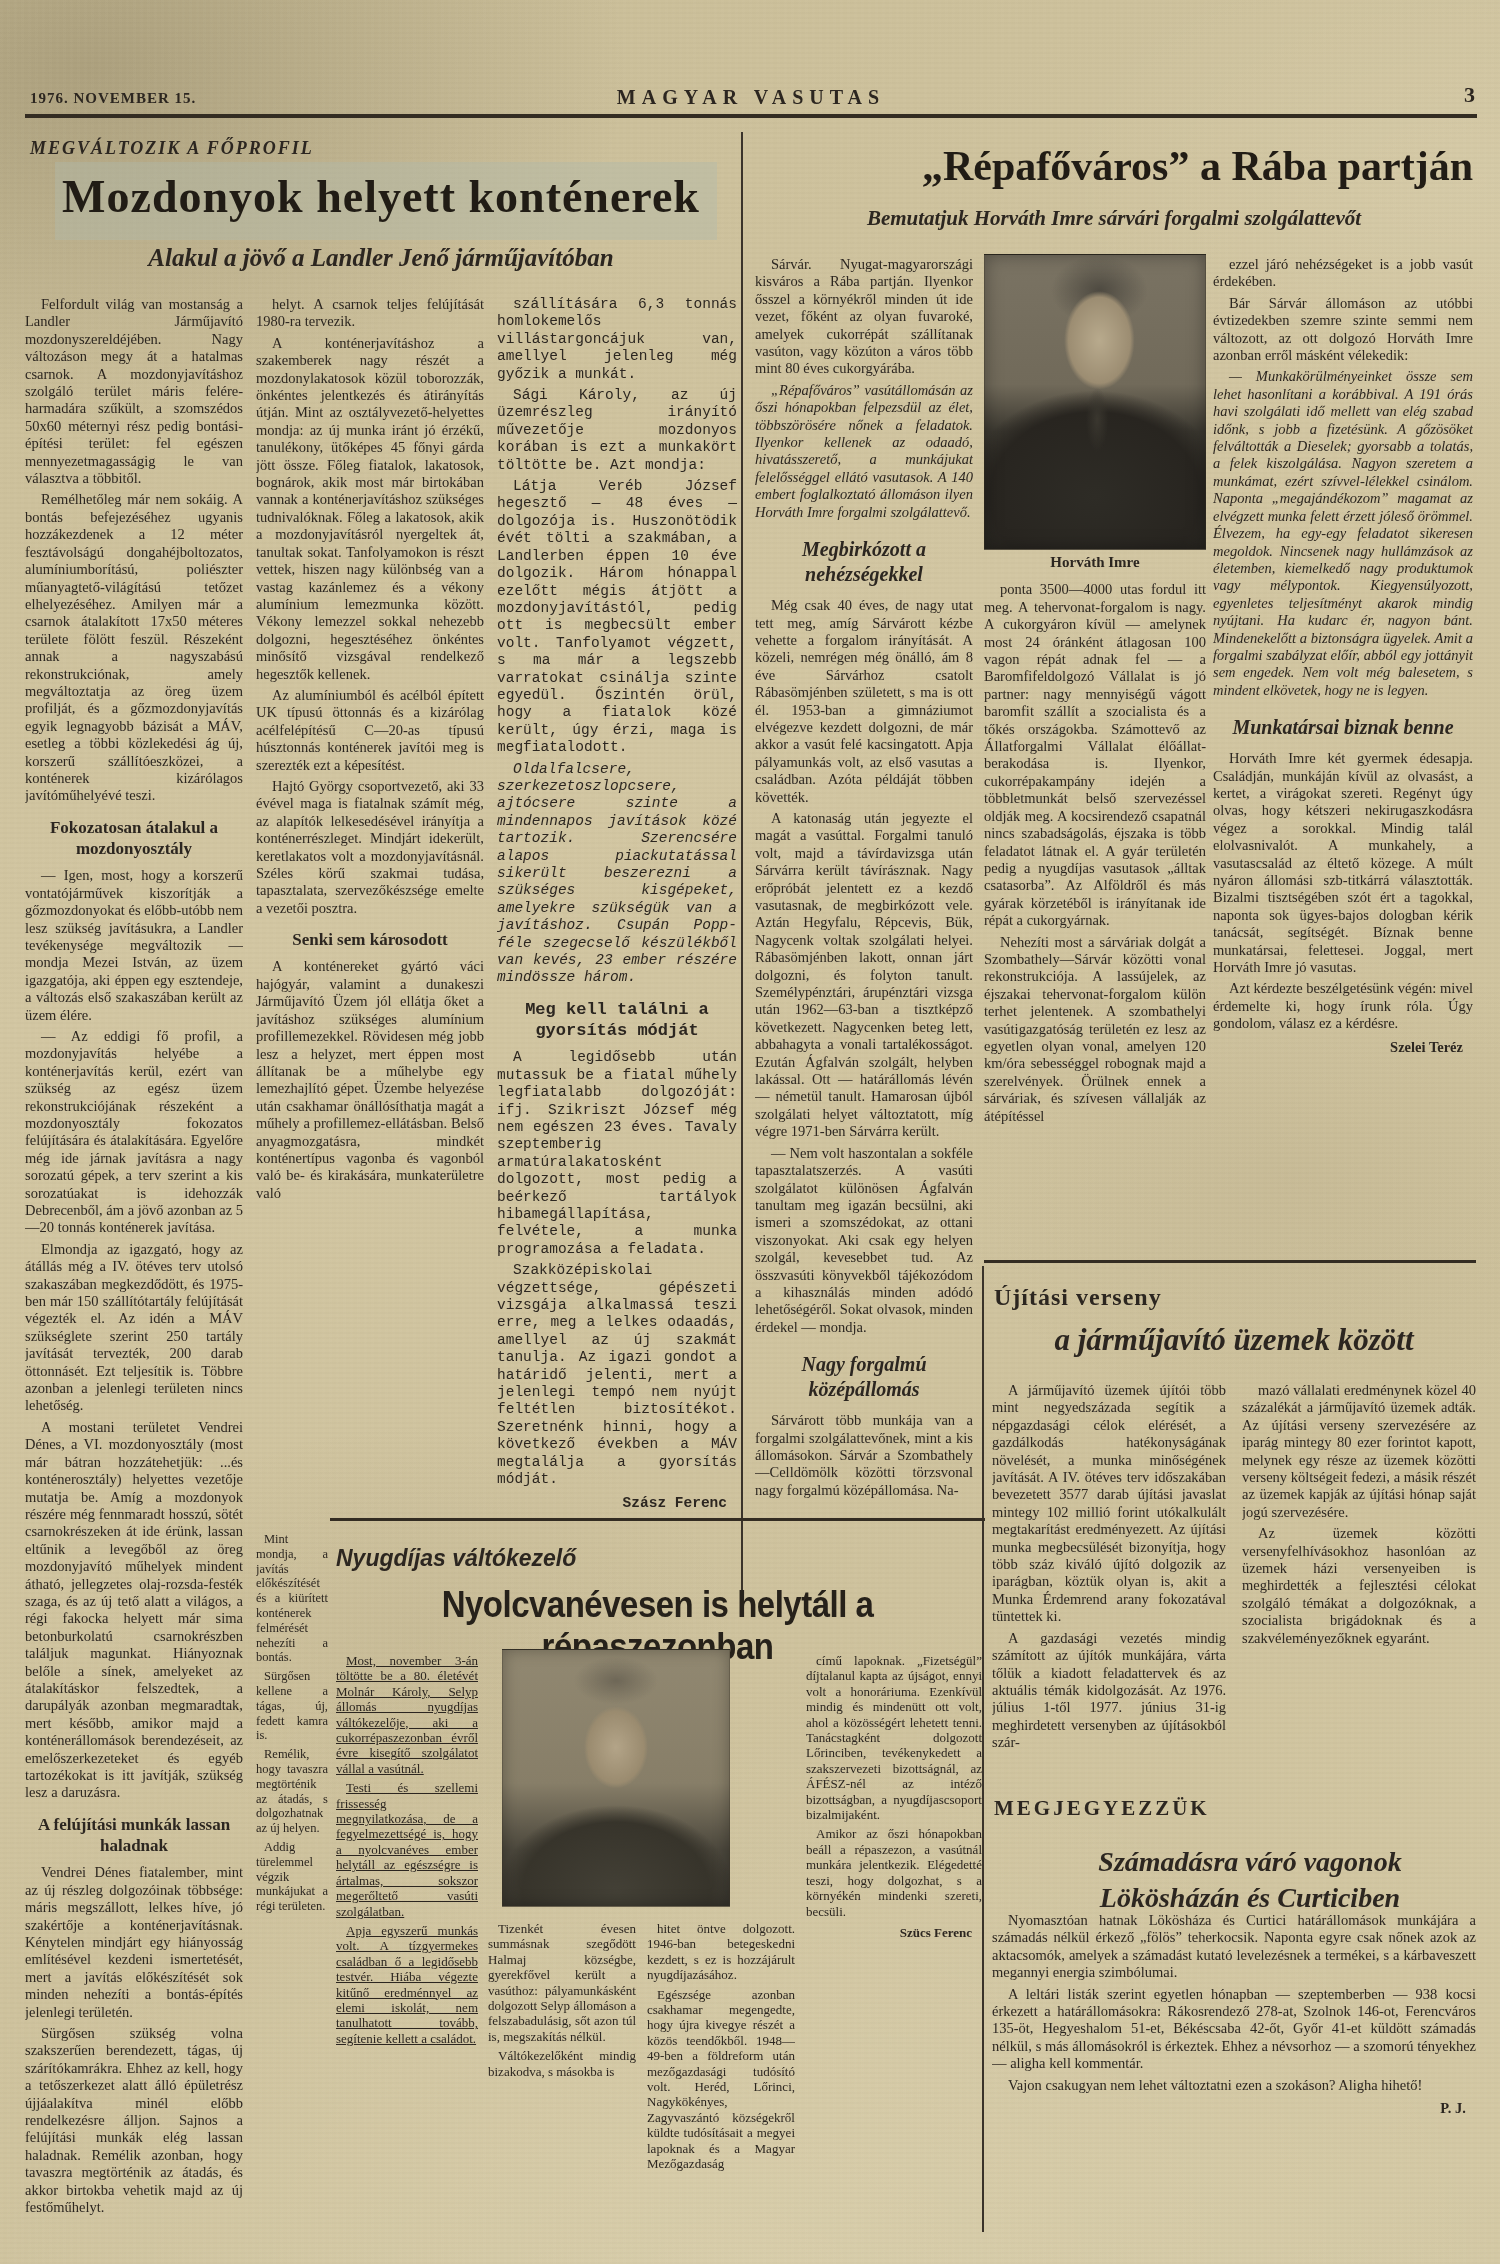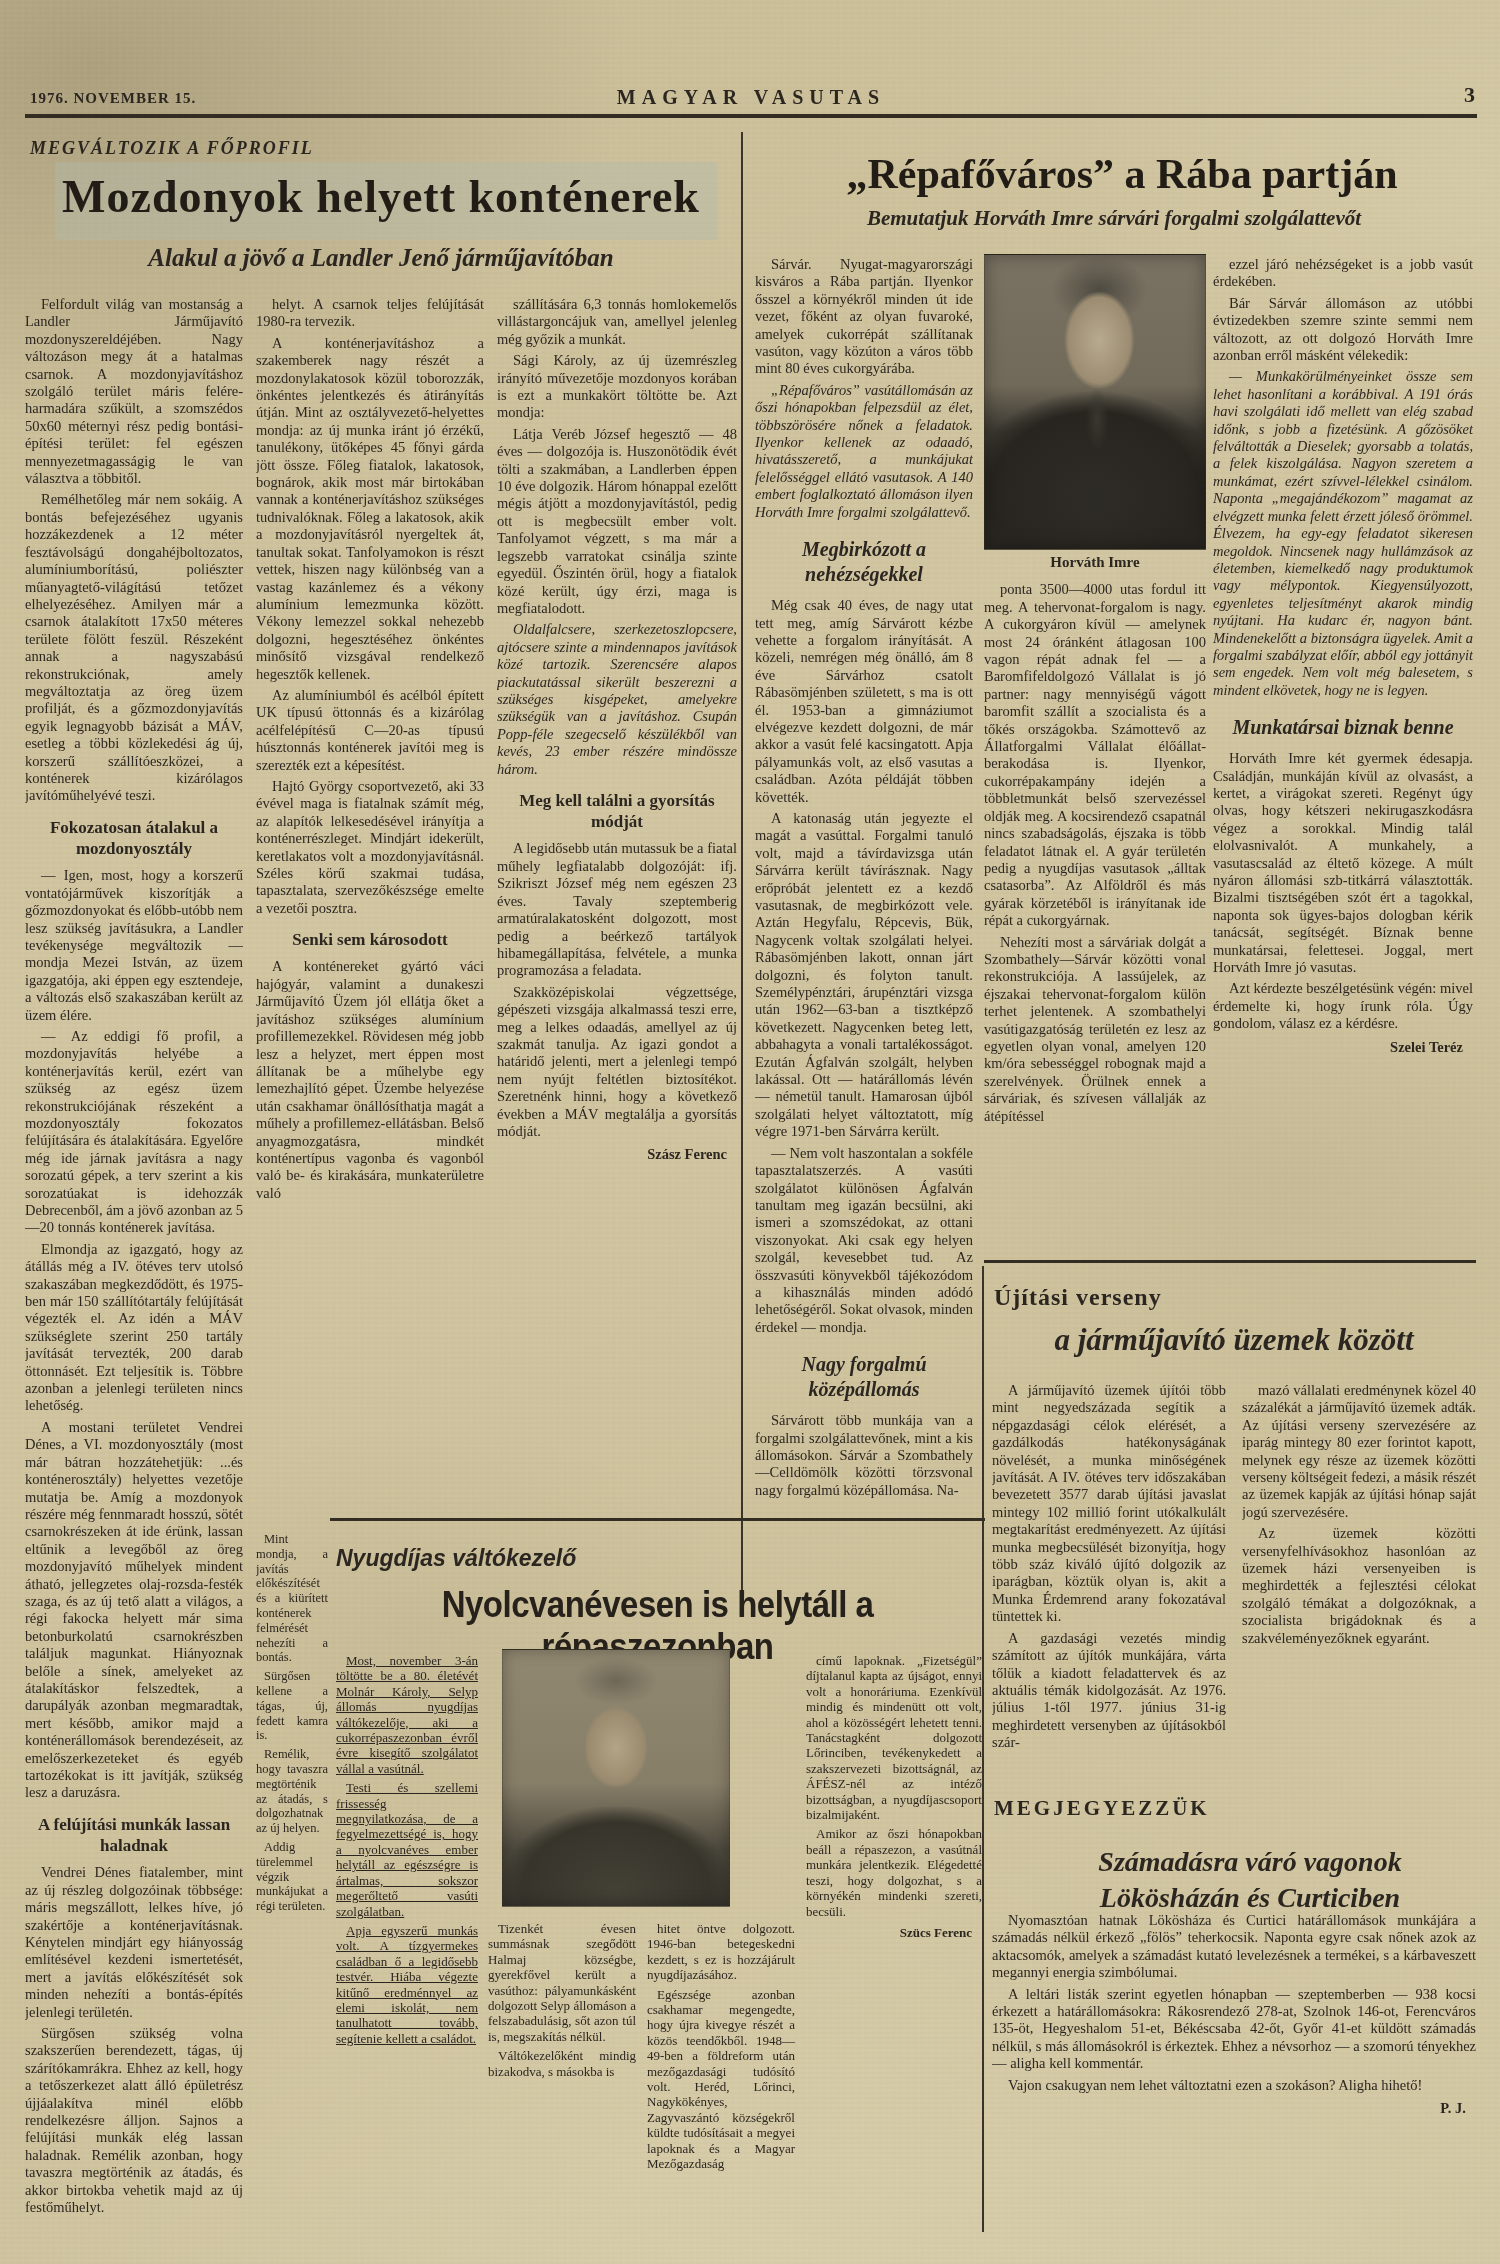--- a/index.html
+++ b/index.html
@@ -49,21 +49,21 @@
   .para{margin:4px 0 4px 0;text-indent:16px;}
   .para.it{font-style:italic;}
   .colsub{font-weight:bold;text-align:center;text-indent:0;font-size:17px;line-height:1.25;margin:12px 8px 8px 8px;}
   .colsub.it2{font-style:italic;font-size:20px;margin:16px 6px 10px 6px;}
   .byline{font-weight:bold;text-align:right;text-indent:0;margin:6px 10px 0 0;}
 
   .lc1{left:0;top:160px;width:218px;height:1938px;}
   .lc2a{left:231px;top:160px;width:228px;height:1218px;}
   .lc2b{left:231px;top:1396px;width:72px;height:700px;font-size:12.5px;line-height:14.8px;}
   .lc2b .para{text-indent:8px;}
-  .lc3{left:472px;top:160px;width:240px;height:1218px;}
+  .lc3{left:472px;top:160px;width:240px;height:1218px;font-family:Liberation Mono, monospace;}
 
   
   .art-right{left:755px;top:132px;width:718px;height:1460px;}
   .art-right .headline{position:absolute;left:0;top:10px;width:718px;font-size:42px;color:#211c15;}
   .art-right .subhead{position:absolute;left:0;top:74px;width:718px;font-size:21px;}
   .rc1{left:0;top:120px;width:218px;height:1340px;}
   .rc2{left:229px;top:120px;width:222px;height:1012px;}
   .rc3{left:458px;top:120px;width:260px;height:1012px;}
 
   .photo{position:relative;border:1px solid rgba(40,35,25,.45);box-shadow:inset 0 0 18px rgba(0,0,0,.35);}
@@ -161,21 +161,21 @@
         <p class="colsub">Meg kell találni a gyorsítás módját</p>
         <p class="para">A legidősebb után mutassuk be a fiatal műhely legfiatalabb dolgozóját: ifj. Szikriszt József még nem egészen 23 éves. Tavaly szeptemberig armatúralakatosként dolgozott, most pedig a beérkező tartályok hibamegállapítása, felvétele, a munka programozása a feladata.</p>
         <p class="para">Szakközépiskolai végzettsége, gépészeti vizsgája alkalmassá teszi erre, meg a lelkes odaadás, amellyel az új szakmát tanulja. Az igazi gondot a határidő jelenti, mert a jelenlegi tempó nem nyújt feltétlen biztosítékot. Szeretnénk hinni, hogy a következő években a MÁV megtalálja a gyorsítás módját.</p>
         <p class="byline">Szász Ferenc</p>
       </div>
   </section>
 
   <div class="vrule vrule-1"></div>
 
   <section class="art-right">
-    <h1 class="headline" style="margin:8px;">„Répafőváros” a Rába partján</h1>
+    <h1 class="headline" style="margin:0;text-align:right;">„Répafőváros” a Rába partján</h1>
     <div class="subhead">Bemutatjuk Horváth Imre sárvári forgalmi szolgálattevőt</div>
     <div class="col rc1">
         <p class="para">Sárvár. Nyugat-magyarországi kisváros a Rába partján. Ilyenkor ősszel a környékről minden út ide vezet, főként az olyan fuvaroké, amelyek cukorrépát szállítanak vasúton, vagy közúton a város több mint 80 éves cukorgyárába.</p>
         <p class="para it">„Répafőváros” vasútállomásán az őszi hónapokban felpezsdül az élet, többszörösére nőnek a feladatok. Ilyenkor kellenek az odaadó, hivatásszerető, a munkájukat felelősséggel ellátó vasutasok. A 140 embert foglalkoztató állomáson ilyen Horváth Imre forgalmi szolgálattevő.</p>
         <p class="colsub it2">Megbirkózott a nehézségekkel</p>
         <p class="para">Még csak 40 éves, de nagy utat tett meg, amíg Sárvárott kézbe vehette a forgalom irányítását. A közeli, nemrégen még önálló, ám 8 éve Sárvárhoz csatolt Rábasömjénben született, s ma is ott él. 1953-ban a gimnáziumot elvégezve kezdett dolgozni, de már akkor a vasút felé kacsingatott. Apja pályamunkás volt, az első vasutas a családban. Azóta példáját többen követték.</p>
         <p class="para">A katonaság után jegyezte el magát a vasúttal. Forgalmi tanuló volt, majd a távírdavizsga után Sárvárra került távírásznak. Nagy erőpróbát jelentett ez a kezdő vasutasnak, de megbirkózott vele. Aztán Hegyfalu, Répcevis, Bük, Nagycenk voltak szolgálati helyei. Rábasömjénben lakott, onnan járt dolgozni, és folyton tanult. Személypénztári, árupénztári vizsga után 1962—63-ban a tisztképző következett. Nagycenken beteg lett, abbahagyta a vonali tartalékosságot. Ezután Ágfalván szolgált, helyben lakással. Ott — határállomás lévén — németül tanult. Hamarosan újból szolgálati helyet változtatott, míg végre 1971-ben Sárvárra került.</p>
         <p class="para">— Nem volt haszontalan a sokféle tapasztalatszerzés. A vasúti szolgálatot különösen Ágfalván tanultam meg igazán becsülni, aki ismeri a szomszédokat, az ottani viszonyokat. Aki csak egy helyen szolgál, kevesebbet tud. Az összvasúti könyvekből tájékozódom a kihasználás minden adódó lehetőségéről. Sokat olvasok, minden érdekel — mondja.</p>
         <p class="colsub it2">Nagy forgalmú középállomás</p>
         <p class="para">Sárvárott több munkája van a forgalmi szolgálattevőnek, mint a kis állomásokon. Sárvár a Szombathely—Celldömölk közötti törzsvonal nagy forgalmú középállomása. Na-</p>

